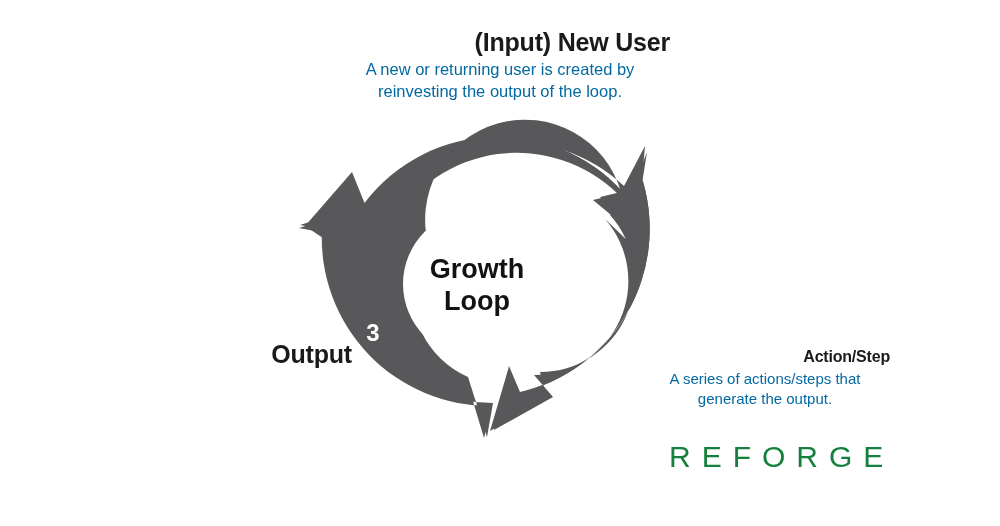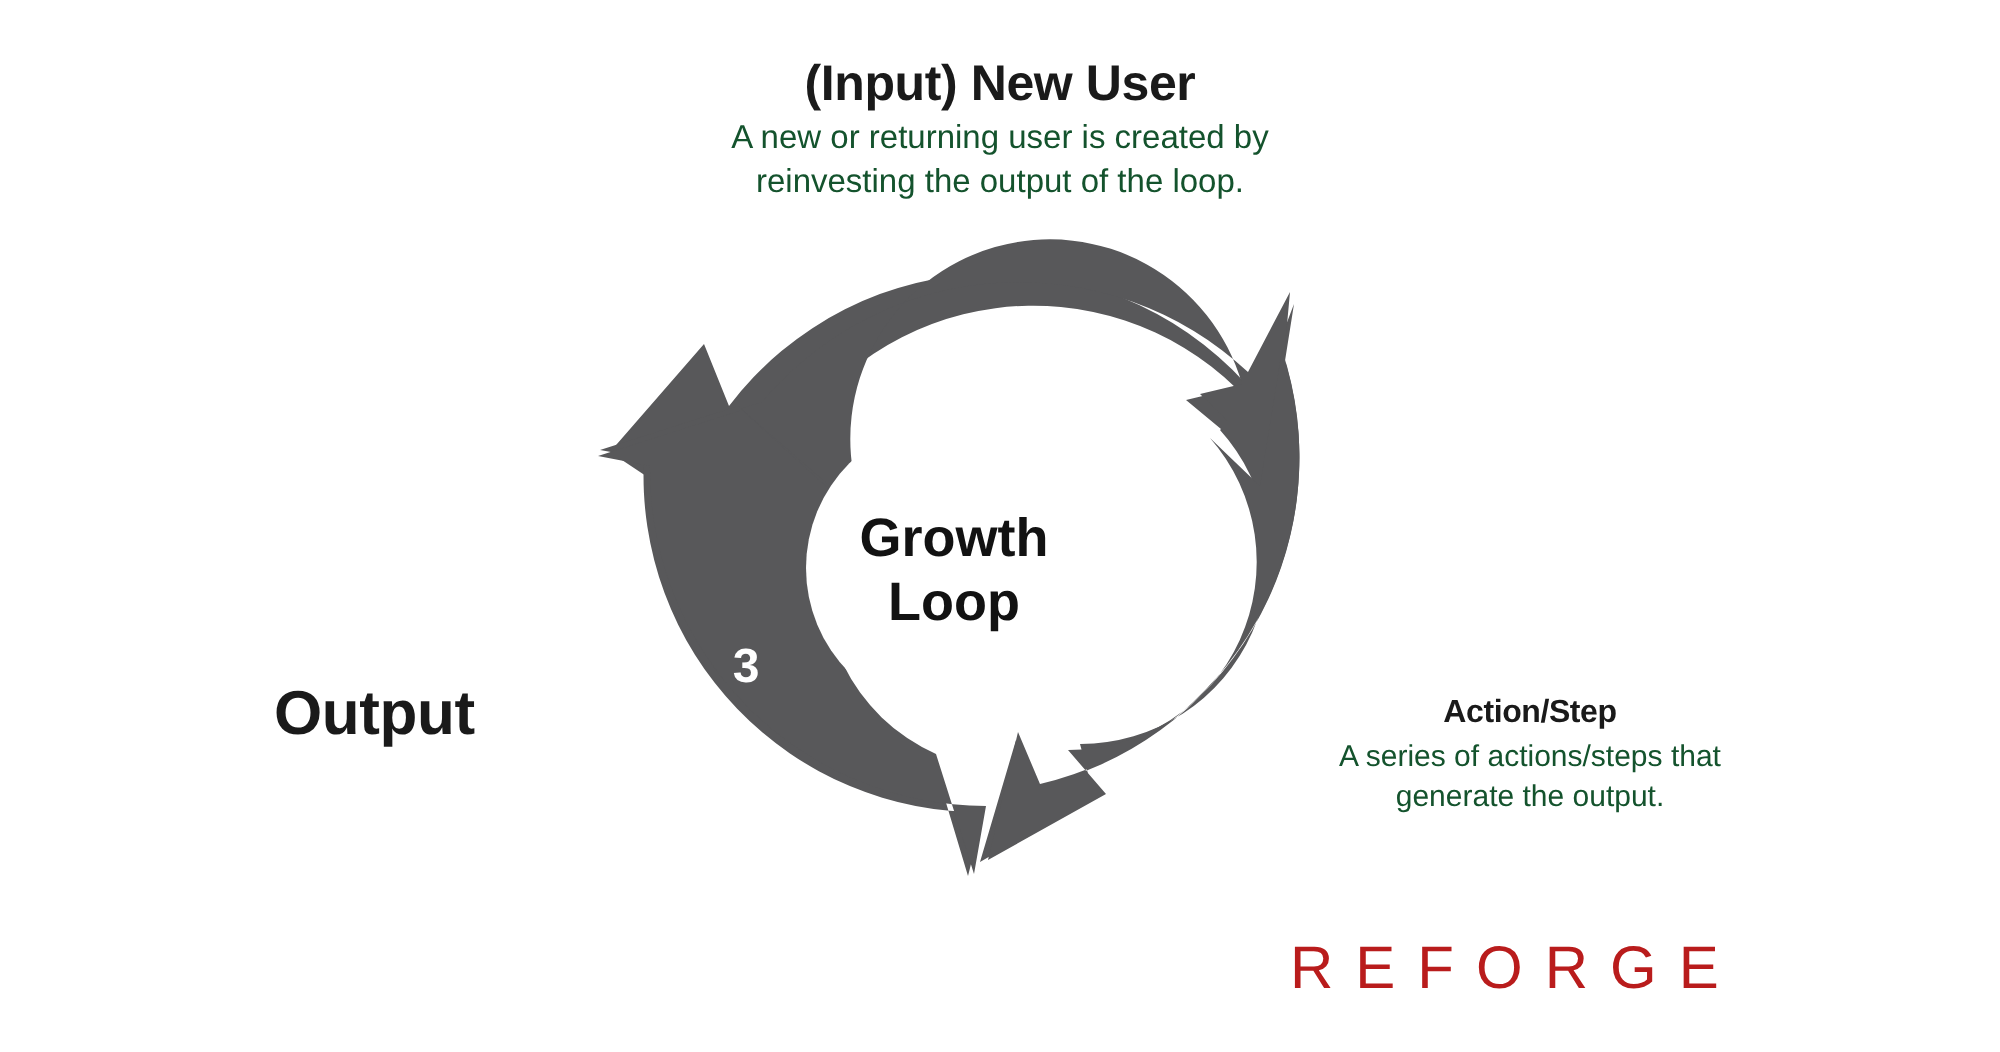--- a/index.html
+++ b/index.html
@@ -26,24 +26,25 @@
   .label-block {
     position: absolute;
   }
 
   .label-title {
     font-weight: bold;
     color: #1a1a1a;
     letter-spacing: -0.2px;
     margin: 0 0 3px 0;
     line-height: 1.12;
+    text-align: right;
   }
 
   .label-desc {
-    color: #14532d;
+    color: #0369a1;
     margin: 0;
     line-height: 1.32;
     font-weight: 400;
   }
 
   
   #label-input {
     left: 330px;
     top: 28px;
     width: 340px;
@@ -62,48 +63,47 @@
   #label-action .label-title { font-size: 16px; }
   #label-action .label-desc  { font-size: 15px; }
 
   
   #label-output {
     left: 137px;
     top: 340px;
     width: 215px;
     text-align: left;
   }
-  #label-output .label-title { font-size: 31px; }
+  #label-output .label-title { font-size: 25px; }
   #label-output .label-desc  { font-size: 16.5px; }
 
   
   .center-text {
     font-weight: bold;
     font-size: 27px;
     fill: #121212;
   }
 
   
   .step-num {
     font-weight: bold;
     font-size: 24px;
     fill: #ffffff;
   }
 
   
   #brand {
     position: absolute;
-    left: 645px;
+    left: 669px;
     top: 440px;
     font-size: 30px;
     font-weight: 400;
     letter-spacing: 11px;
-    color: #b91c1c;
+    color: #15803d;
     user-select: none;
-    margin-top: 28px;
   }
 </style>
 </head>
 <body>
 
 <svg id="canvas" viewBox="0 0 1000 526">
 
   <g>
     <path fill="#58585a" d="
       M 352.0 172.0

